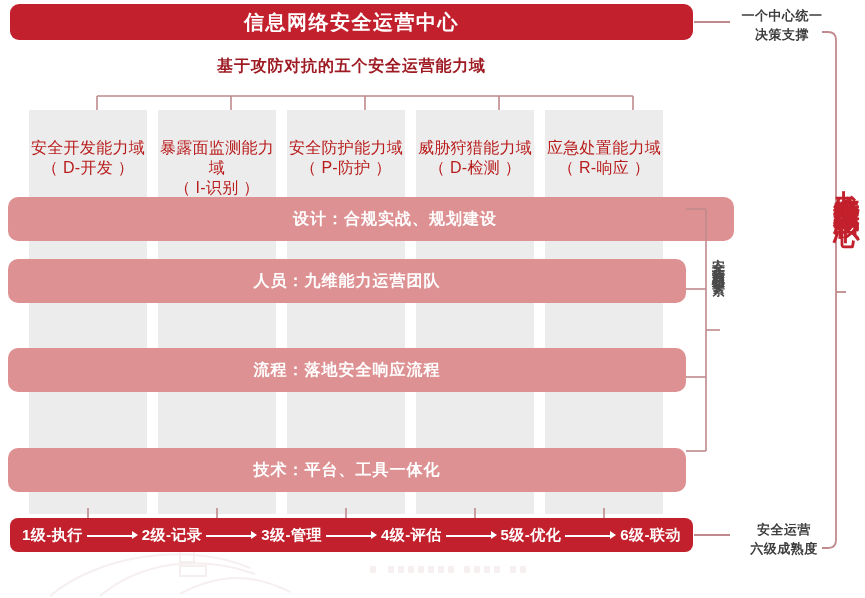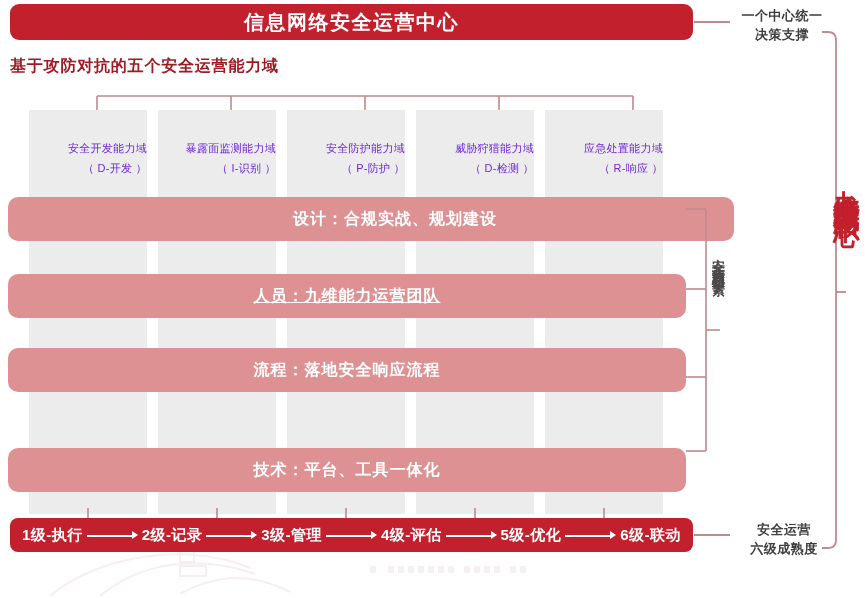--- a/index.html
+++ b/index.html
@@ -40,20 +40,21 @@
     font-size: 20px;
     font-weight: bold;
     letter-spacing: 1.5px;
   }
 
   
   .subtitle {
     position: absolute;
     left: 10px; top: 56px;
     width: 683px;
+    text-align: center;
     color: #9E1B23;
     font-size: 16px;
     font-weight: bold;
     letter-spacing: .8px;
   }
 
   
   .col-bracket {
     position: absolute;
     left: 95px; top: 92px;
@@ -64,23 +65,23 @@
   .col-panel {
     position: absolute;
     top: 110px;
     width: 118px;
     height: 404px;
     background: #ECECEC;
   }
   .col-panel .col-head {
     position: absolute;
     left: 0; right: 0; top: 28px;
-    text-align: right;
-    color: #6d28d9;
-    font-size: 11px;
+    text-align: center;
+    color: #b91c1c;
+    font-size: 16px;
     line-height: 20px;
     letter-spacing: .3px;
   }
   .col-head .line2 { display: block; }
 
   
   .pink-bar {
     position: absolute;
     left: 8px;
     width: 678px;
@@ -290,21 +291,21 @@
   <div class="col-panel" style="left:545px;">
     <div class="col-head">
       <span>应急处置能力域</span>
       <span class="line2">（ R-响应 ）</span>
     </div>
   </div>
 
   <div class="pink-bar" style="top:197px;padding-left:48px;">
     <span>设计：合规实战、规划建设</span>
   </div>
-  <div class="pink-bar" style="top:274px;text-decoration:underline;">
+  <div class="pink-bar" style="top:259px;">
     <span>人员：九维能力运营团队</span>
   </div>
   <div class="pink-bar" style="top:348px;">
     <span>流程：落地安全响应流程</span>
   </div>
   <div class="pink-bar" style="top:448px;">
     <span>技术：平台、工具一体化</span>
   </div>
 
   <svg class="core-bracket" viewBox="0 0 36 250" preserveAspectRatio="none">

